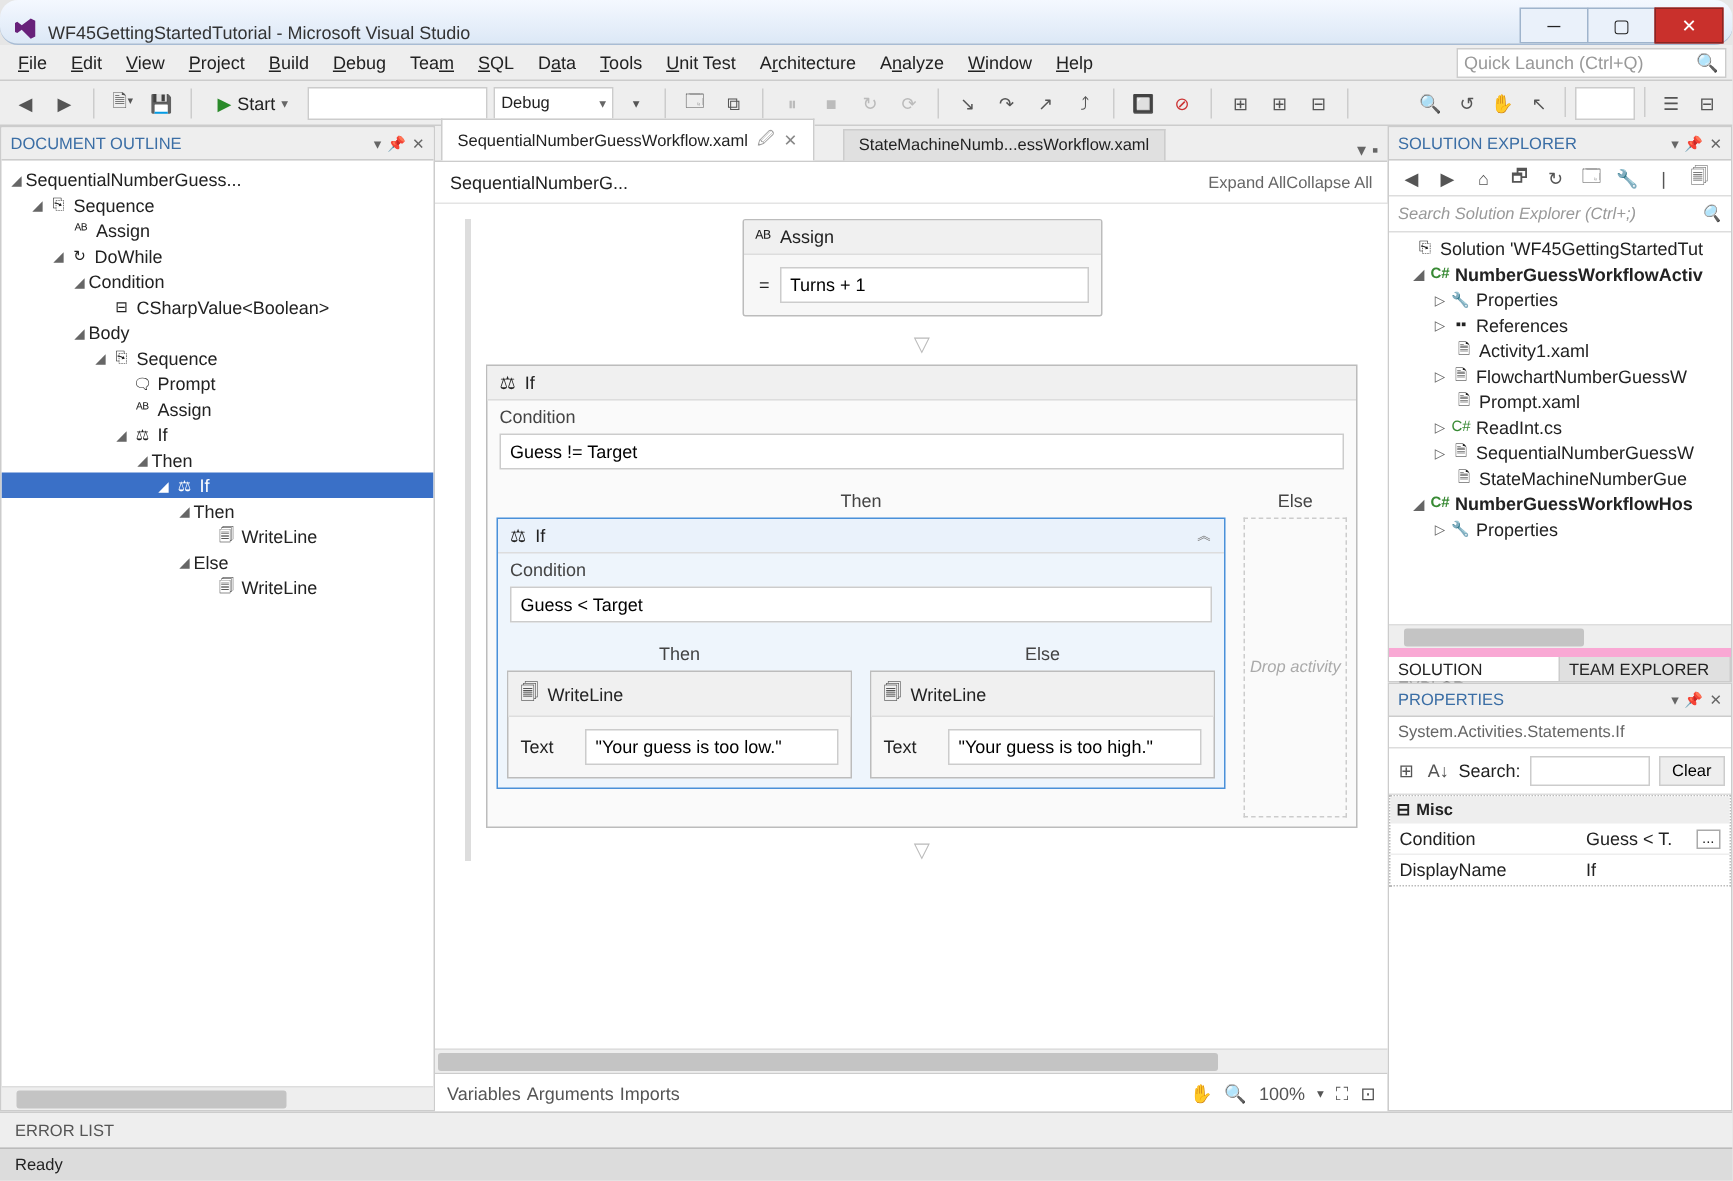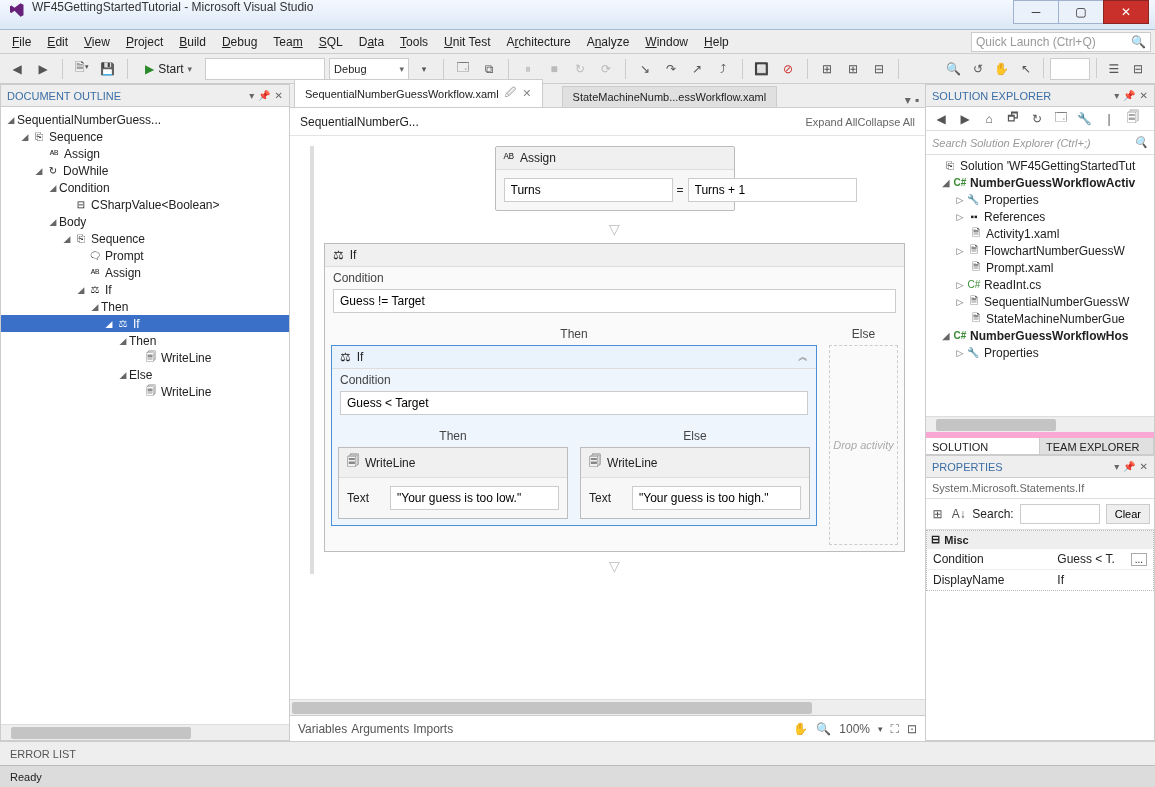--- a/index.html
+++ b/index.html
@@ -1,19 +1,19 @@
 <!DOCTYPE html>
 <html><head>
 <meta charset="utf-8">
 <style>
 * { box-sizing: border-box; font-family: "Segoe UI", Tahoma, sans-serif; }
 body { margin: 0; width: 1155px; height: 787px; background: #e6e6e6; display: flex; flex-direction: column; overflow: hidden; font-size: 12px; color: #222; }
 
 
-.titlebar { height: 30px; background: linear-gradient(#f4f8ff,#dce8f6); display:flex; align-items:flex-start; padding:0 6px; border-bottom:1px solid #a8bcd4; }
+.titlebar { height: 30px; background: linear-gradient(#f4f8ff,#dce8f6); display:flex; align-items:flex-end; padding:0 6px; border-bottom:1px solid #a8bcd4;border-radius:12px; }
 .titlebar .vs-icon { width:20px; height:20px; margin-right:6px; display:inline-flex; align-items:center; justify-content:center; }
 .titlebar .title { font-size:12px; color:#333; }
 .winbtns { margin-left:auto; display:flex; }
 .winbtn { width:46px; height:24px; border:1px solid #9fb4cc; background:#eaf1fa; display:flex; align-items:center; justify-content:center; margin-left:-1px; }
 .winbtn.close { background:#c9302c; color:#fff; border-color:#8a2522; }
 
 
 .menubar { height:24px; background:#eee; display:flex; align-items:center; padding:0 4px; border-bottom:1px solid #ccc; }
 .menubar .mitem { padding:3px 8px; cursor:default; }
 .menubar .mitem u { text-decoration:underline; }
@@ -323,21 +323,20 @@
 
       <div class="designer-scroll">
         <div style="border-left:4px solid #ddd; padding-left:10px">
 
         <div class="activity assign-box">
           <div class="activity-header">
                 <span>ᴬᴮ</span>
                 <span>Assign</span>
               </div>
           <div class="activity-body assign-row">
-            <input value="Turns" style="">
             <span class="eq">=</span>
             <input value="Turns + 1" style="">
           </div>
         </div>
         <div class="arrow-down">▽</div>
 
         <div class="if-block">
           <div class="activity-header">
                 <span>⚖</span>
                 <span>If</span>
@@ -514,21 +513,21 @@
 
     <div class="panel" style="flex:1">
       <div class="panel-header">
         <span>PROPERTIES</span>
         <span class="pin">
             <span>▾</span>
             <span>📌</span>
             <span>✕</span>
           </span>
       </div>
-      <div class="props-desc">System.Microsoft.Statements.If</div>
+      <div class="props-desc">System.Activities.Statements.If</div>
       <div class="props-toolbar">
         <span class="tbtn">⊞</span>
         <span class="tbtn">A↓</span>
         <span>Search:</span>
         <input style="">
         <button>Clear</button>
       </div>
       <div class="props-grid">
         <div class="props-cat">
             <span>⊟</span>

